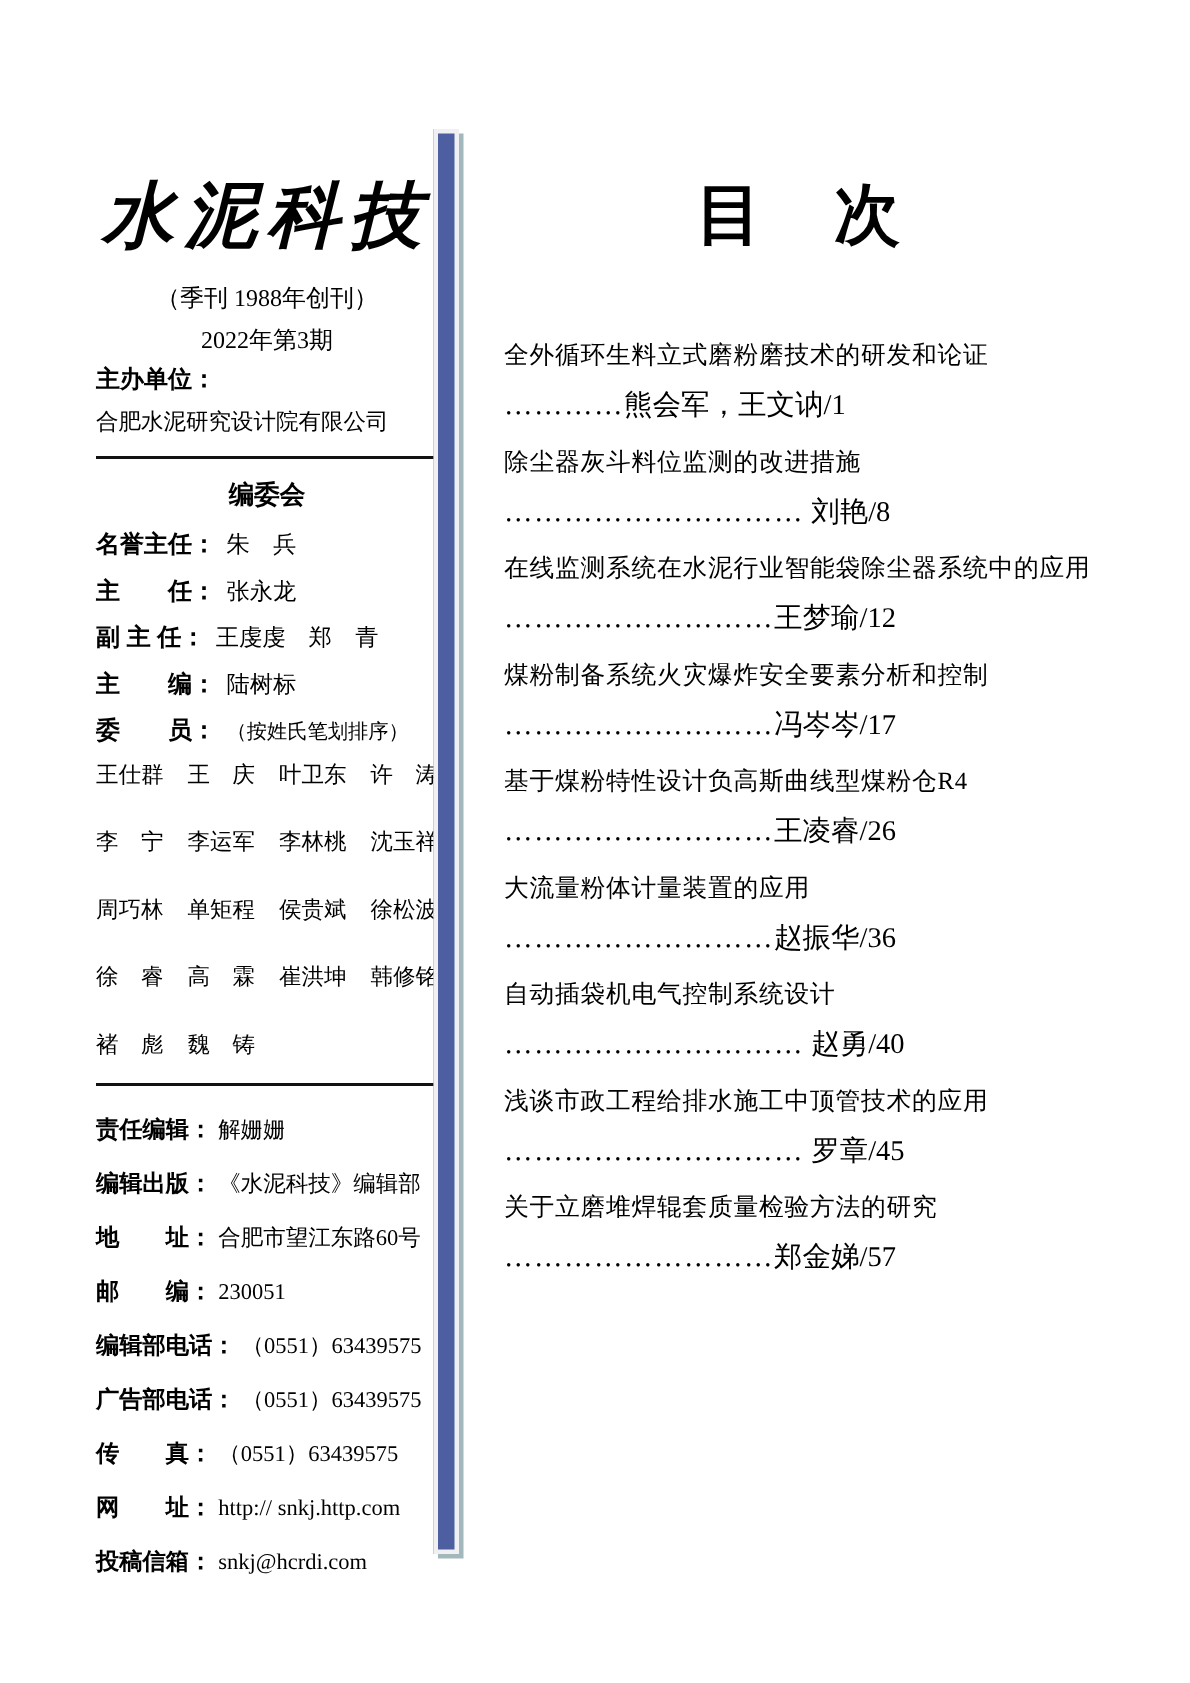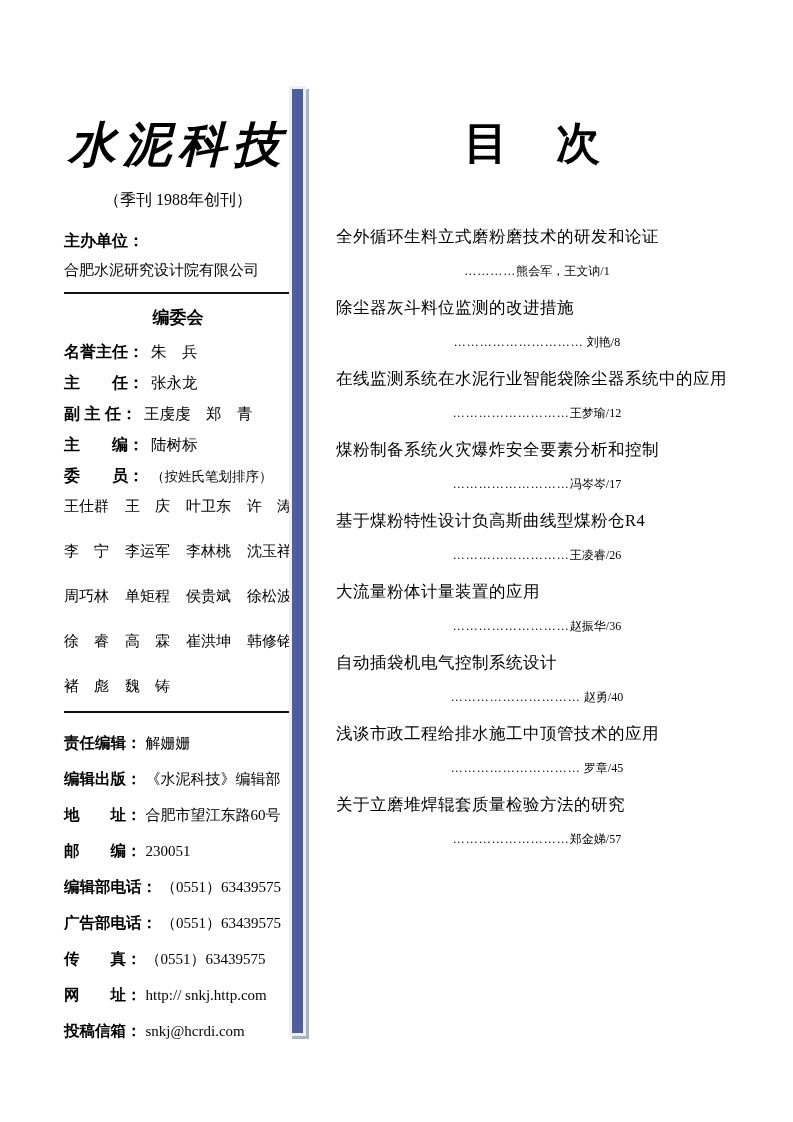--- a/index.html
+++ b/index.html
@@ -40,22 +40,22 @@
     line-height: 24px;
     text-align: center;
   }
   .j-issue {
     margin-top: 4px;
     font-size: 16px;
     line-height: 24px;
     text-align: center;
   }
   .org-label {
-    margin-top: 18px;
-    font-family: Liberation Mono, monospace;
+    margin-top: 2px;
+    font-family: Liberation Sans, sans-serif;
     font-weight: bold;
     font-size: 16px;
     line-height: 24px;
   }
   .org-name {
     margin-top: 4px;
     font-size: 15px;
     line-height: 24px;
   }
   .rule {
@@ -143,36 +143,37 @@
     letter-spacing: 2px;
   }
   .toc-entry { margin-bottom: 15px; }
   .toc-entry-title {
     font-size: 16.5px;
     line-height: 22px;
     letter-spacing: 0.5px;
     margin-bottom: 12px;
   }
   .toc-entry-byline {
-    font-size: 12px;
+    font-size: 19px;
     line-height: 22px;
-    text-align: center;
+    text-align: left;
     padding-right: 2px;
     white-space: nowrap;
   }
   .toc-dots { letter-spacing: 1px; }
 </style>
 </head>
 <body>
 
 <div class="page">
 
   <aside class="left-col">
     <div class="j-title">水泥科技</div>
     <div class="j-sub">（季刊 1988年创刊）</div>
+    <div class="j-issue">2022年第3期</div>
     <div class="org-label">主办单位：</div>
     <div class="org-name">合肥水泥研究设计院有限公司</div>
 
     <hr class="rule">
 
     <div class="board-title">编委会</div>
 
     <div class="roles">
 
         <div class="role-row">

